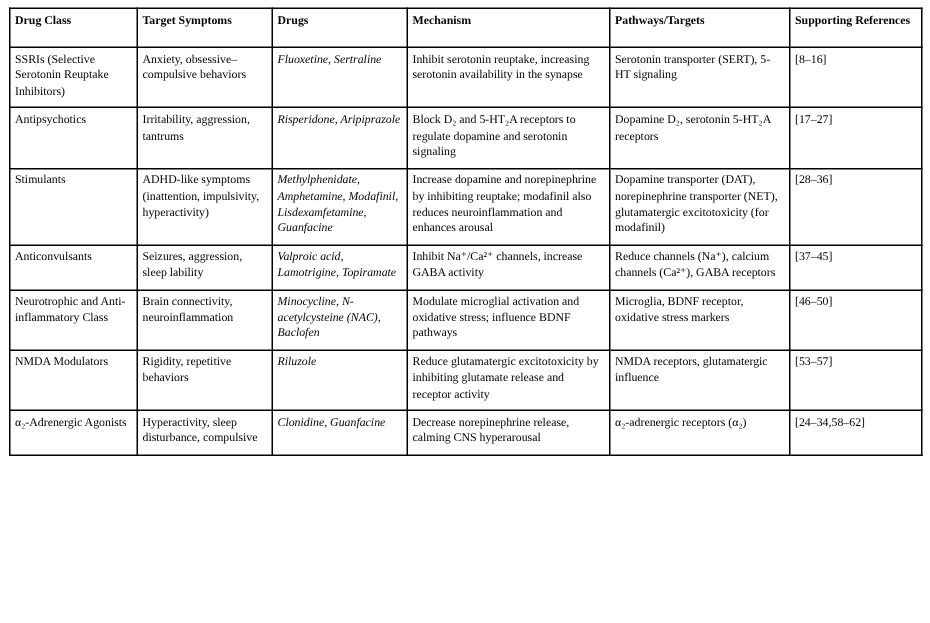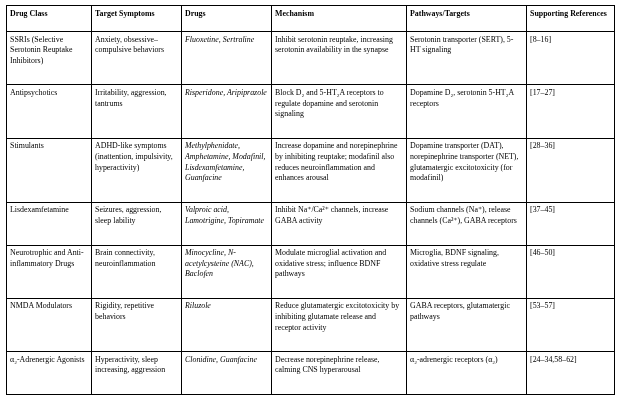--- a/index.html
+++ b/index.html
@@ -55,21 +55,21 @@
   table.drug-table thead th {
     font-weight: bold;
     padding-top: 3px;
     padding-bottom: 4px;
   }
 
   
   table.drug-table thead tr { height: 26px; }
 
   
-  tr[data-name="table-row"] td { padding-bottom: 18px; }
+  tr[data-name="table-row"] td { padding-bottom: 5px; }
 
   .cell-drugs { font-style: italic; }
 </style>
 </head>
 <body>
 
 <div class="page" data-name="page-root">
   <table class="drug-table" data-name="drug-class-table">
     <colgroup>
       <col class="c-class">
@@ -108,46 +108,46 @@
       </tr>
       <tr data-name="table-row">
         <td class="cell-class" data-name="cell-drug-class">Stimulants</td>
         <td class="cell-symptoms" data-name="cell-target-symptoms">ADHD-like symptoms (inattention, impulsivity, hyperactivity)</td>
         <td class="cell-drugs" data-name="cell-drugs">Methylphenidate, Amphetamine, Modafinil, Lisdexamfetamine, Guanfacine</td>
         <td class="cell-mechanism" data-name="cell-mechanism">Increase dopamine and norepinephrine by inhibiting reuptake; modafinil also reduces neuroinflammation and enhances arousal</td>
         <td class="cell-pathways" data-name="cell-pathways-targets">Dopamine transporter (DAT), norepinephrine transporter (NET), glutamatergic excitotoxicity (for modafinil)</td>
         <td class="cell-references" data-name="cell-supporting-references">[28–36]</td>
       </tr>
       <tr data-name="table-row">
-        <td class="cell-class" data-name="cell-drug-class">Lisdexamfetamine</td>
+        <td class="cell-class" data-name="cell-drug-class">Anticonvulsants</td>
         <td class="cell-symptoms" data-name="cell-target-symptoms">Seizures, aggression, sleep lability</td>
         <td class="cell-drugs" data-name="cell-drugs">Valproic acid, Lamotrigine, Topiramate</td>
         <td class="cell-mechanism" data-name="cell-mechanism">Inhibit Na⁺/Ca²⁺ channels, increase GABA activity</td>
-        <td class="cell-pathways" data-name="cell-pathways-targets">Sodium channels (Na⁺), release channels (Ca²⁺), GABA receptors</td>
+        <td class="cell-pathways" data-name="cell-pathways-targets">Reduce channels (Na⁺), calcium channels (Ca²⁺), GABA receptors</td>
         <td class="cell-references" data-name="cell-supporting-references">[37–45]</td>
       </tr>
       <tr data-name="table-row">
-        <td class="cell-class" data-name="cell-drug-class">Neurotrophic and Anti-inflammatory Drugs</td>
+        <td class="cell-class" data-name="cell-drug-class">Neurotrophic and Anti-inflammatory Class</td>
         <td class="cell-symptoms" data-name="cell-target-symptoms">Brain connectivity, neuroinflammation</td>
         <td class="cell-drugs" data-name="cell-drugs">Minocycline, N-acetylcysteine (NAC), Baclofen</td>
         <td class="cell-mechanism" data-name="cell-mechanism">Modulate microglial activation and oxidative stress; influence BDNF pathways</td>
-        <td class="cell-pathways" data-name="cell-pathways-targets">Microglia, BDNF signaling, oxidative stress regulate</td>
+        <td class="cell-pathways" data-name="cell-pathways-targets">Microglia, BDNF receptor, oxidative stress markers</td>
         <td class="cell-references" data-name="cell-supporting-references">[46–50]</td>
       </tr>
       <tr data-name="table-row">
         <td class="cell-class" data-name="cell-drug-class">NMDA Modulators</td>
         <td class="cell-symptoms" data-name="cell-target-symptoms">Rigidity, repetitive behaviors</td>
         <td class="cell-drugs" data-name="cell-drugs">Riluzole</td>
         <td class="cell-mechanism" data-name="cell-mechanism">Reduce glutamatergic excitotoxicity by inhibiting glutamate release and receptor activity</td>
-        <td class="cell-pathways" data-name="cell-pathways-targets">GABA receptors, glutamatergic pathways</td>
+        <td class="cell-pathways" data-name="cell-pathways-targets">NMDA receptors, glutamatergic influence</td>
         <td class="cell-references" data-name="cell-supporting-references">[53–57]</td>
       </tr>
       <tr data-name="table-row">
         <td class="cell-class" data-name="cell-drug-class">α₂-Adrenergic Agonists</td>
-        <td class="cell-symptoms" data-name="cell-target-symptoms">Hyperactivity, sleep increasing, aggression</td>
+        <td class="cell-symptoms" data-name="cell-target-symptoms">Hyperactivity, sleep disturbance, compulsive</td>
         <td class="cell-drugs" data-name="cell-drugs">Clonidine, Guanfacine</td>
         <td class="cell-mechanism" data-name="cell-mechanism">Decrease norepinephrine release, calming CNS hyperarousal</td>
         <td class="cell-pathways" data-name="cell-pathways-targets">α₂-adrenergic receptors (α₂)</td>
         <td class="cell-references" data-name="cell-supporting-references">[24–34,58–62]</td>
       </tr>
     </tbody>
   </table>
 </div>
 
 </body></html>

